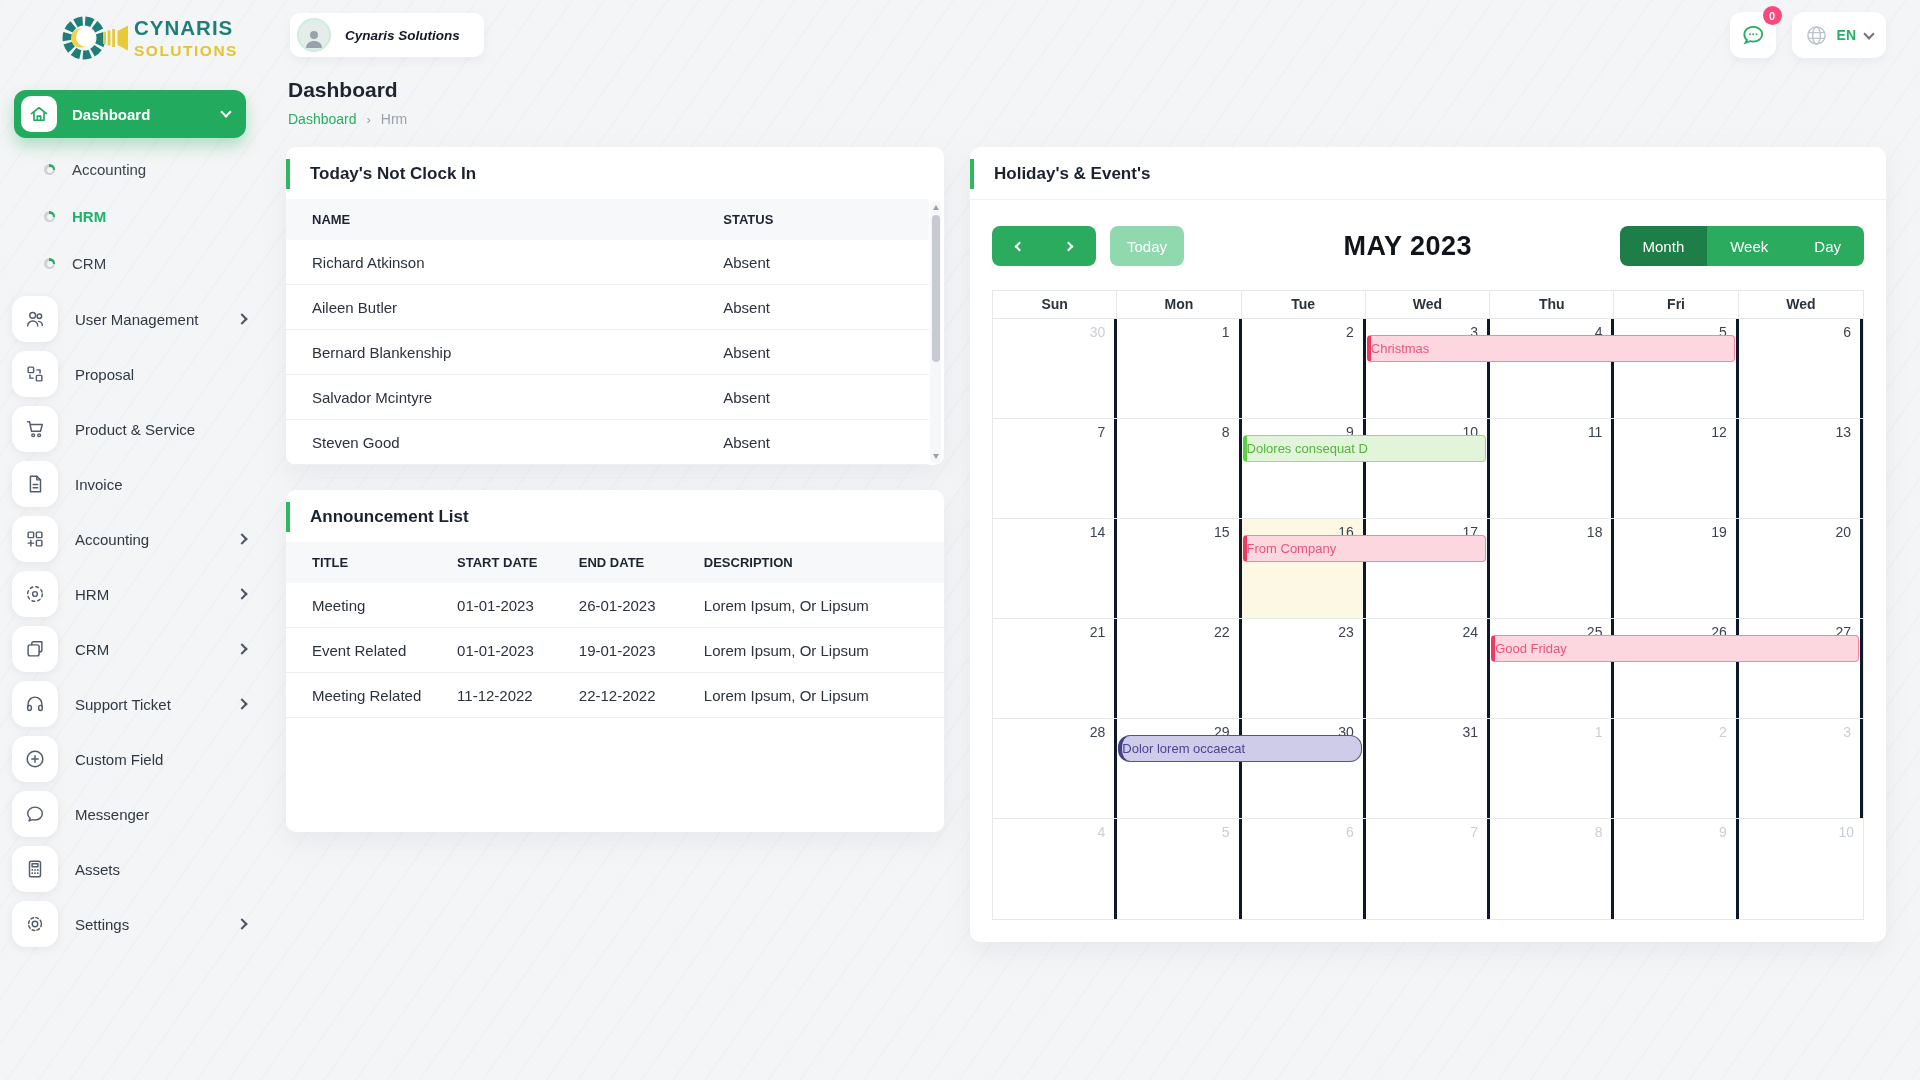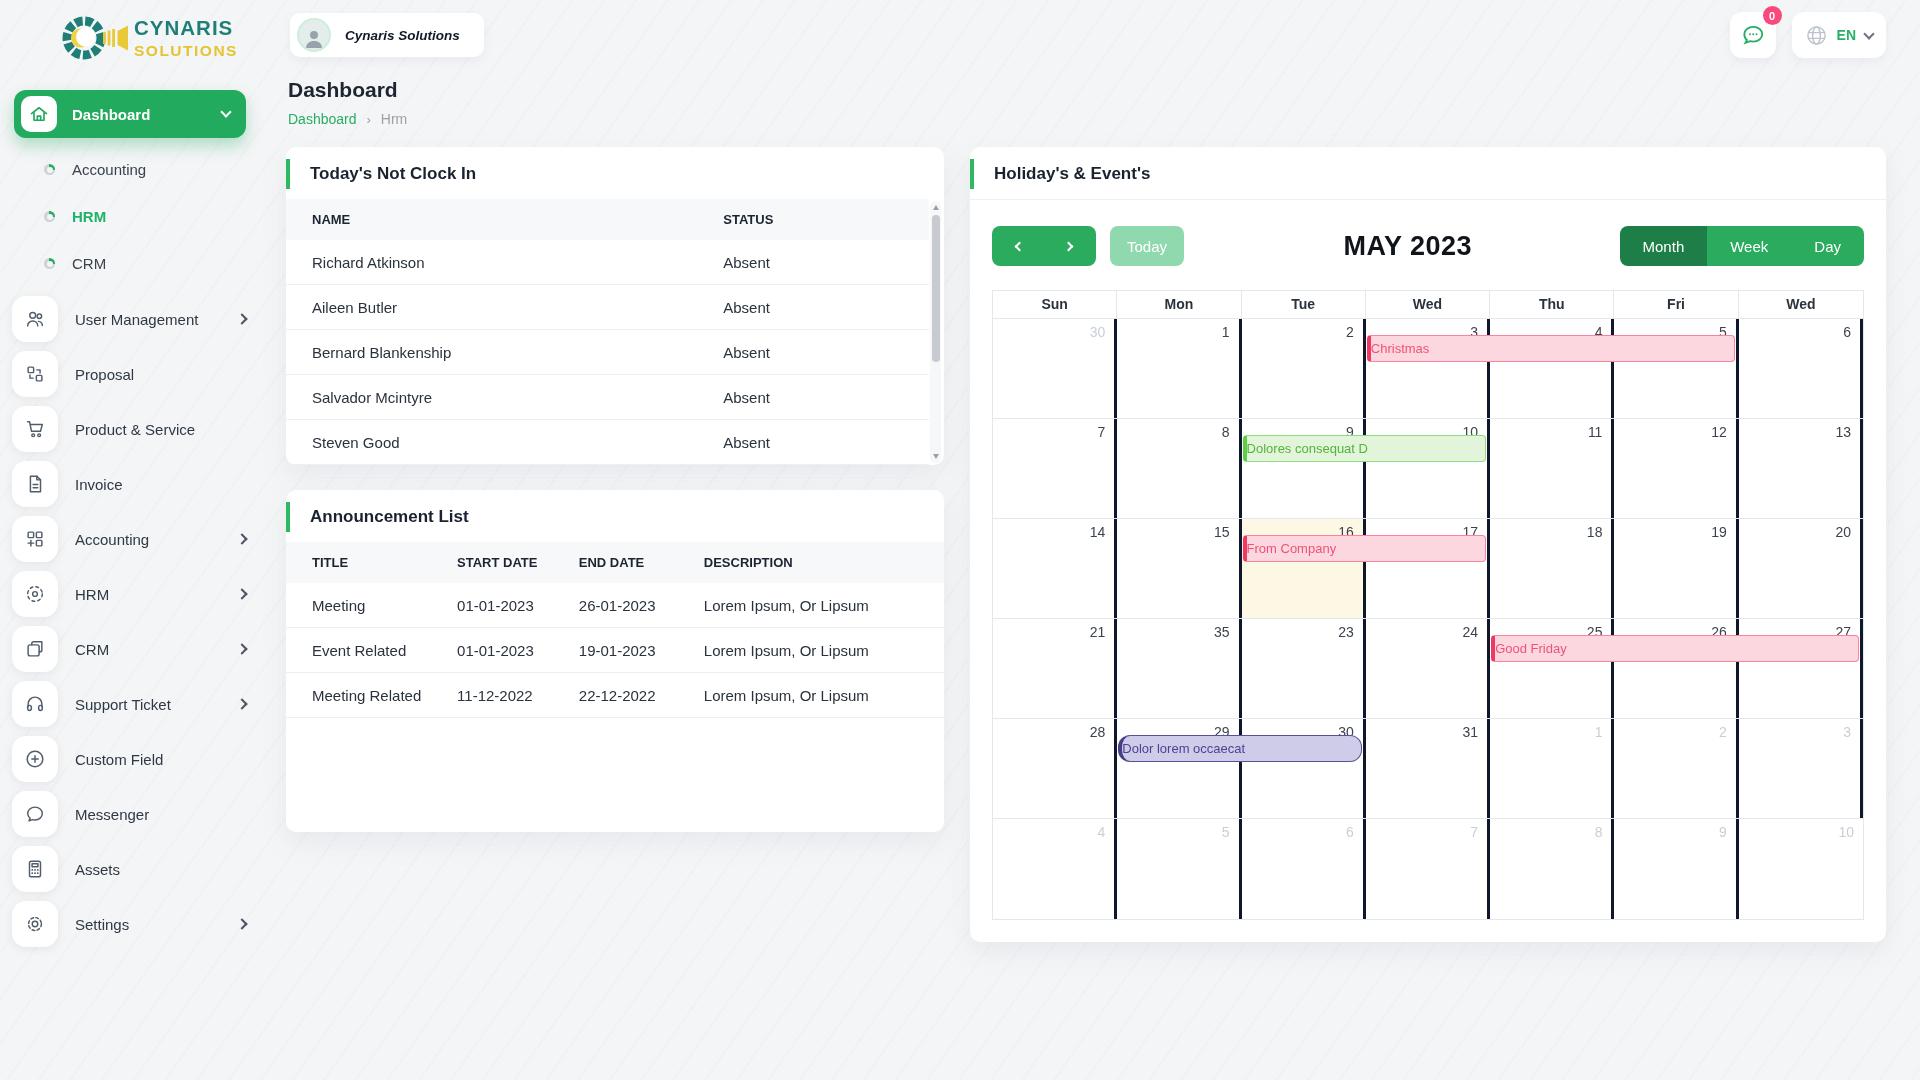--- a/index.html
+++ b/index.html
@@ -531,21 +531,21 @@
                   <div class="cal-cell">
                     <span class="cal-num">20</span>
                   </div>
                   <div class="cal-event ev-pink" style="left: calc(28.5714% + 1px); width: calc(28.5714% - 5px);">From Company</div>
                 </div>
                 <div class="cal-week">
                   <div class="cal-cell">
                     <span class="cal-num">21</span>
                   </div>
                   <div class="cal-cell">
-                    <span class="cal-num">35</span>
+                    <span class="cal-num">22</span>
                   </div>
                   <div class="cal-cell">
                     <span class="cal-num">23</span>
                   </div>
                   <div class="cal-cell">
                     <span class="cal-num">24</span>
                   </div>
                   <div class="cal-cell">
                     <span class="cal-num">25</span>
                   </div>

